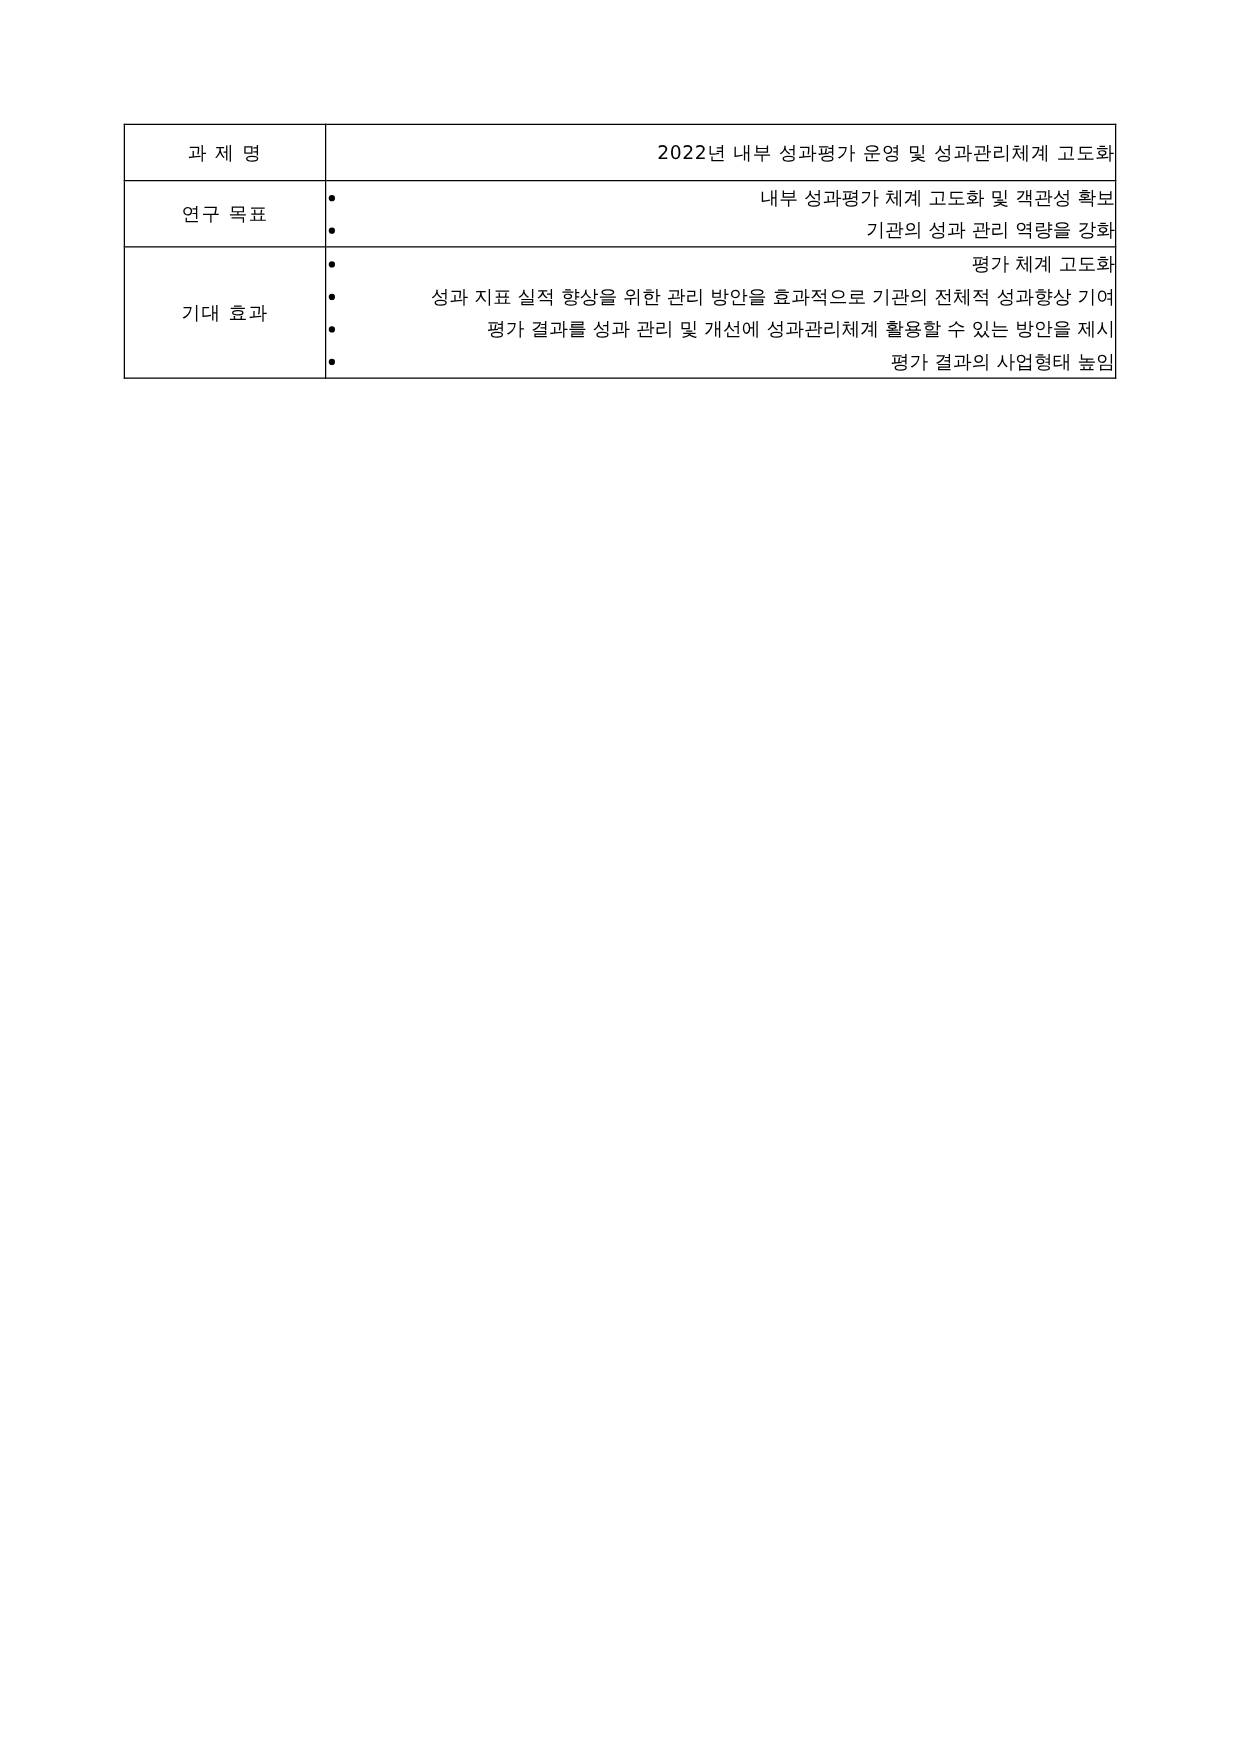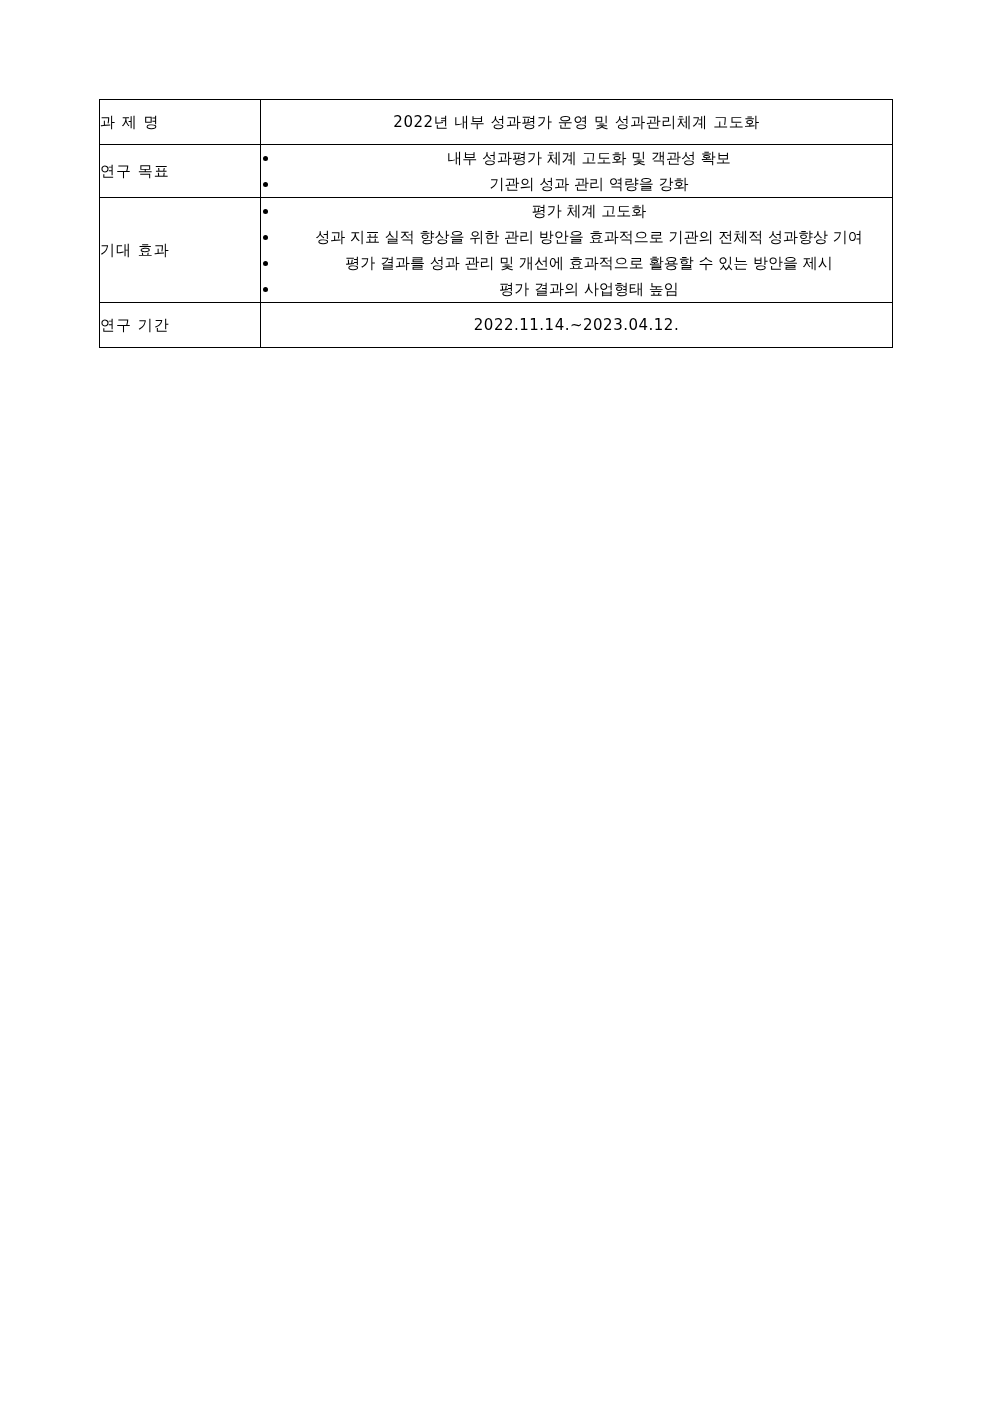--- a/index.html
+++ b/index.html
@@ -3,23 +3,23 @@
 <meta charset="utf-8">
 <style>
   html, body { margin: 0; padding: 0; background: #ffffff; }
   body { width: 992px; height: 1403px; position: relative; font-family: "DejaVu Sans", sans-serif; color: #000; }
   table.summary {
     position: absolute; left: 99px; top: 99px; width: 794px;
     border-collapse: collapse; table-layout: fixed;
     font-size: 15px;
   }
   table.summary td { border: 1px solid #000; padding: 0; vertical-align: middle; }
-  td.label { width: 160px; letter-spacing: 1px; }
-  td.value { text-align: center; }
-  td.list { text-align: center; padding-left: 8px; }
+  td.label { width: 160px; text-align: center; letter-spacing: 1px; }
+  td.value { text-align: right; }
+  td.list { text-align: right; padding-left: 8px; }
   tr.r1 td { height: 44px; }
   tr.r2 td { height: 57px; }
   tr.r3 td { height: 47px; }
   tr.r4 td { height: 101px; }
   tr.r5 td { height: 44px; }
   ul.bullets { list-style: none; margin: 0; padding: 0; }
   ul.bullets li { position: relative; padding-left: 25px; line-height: 26px; white-space: nowrap; }
   ul.bullets li::before {
     content: ""; position: absolute; left: 2px; top: 11px;
     width: 5px; height: 5px; border-radius: 50%; background: #000;
@@ -44,23 +44,19 @@
         <li>기관의 성과 관리 역량을 강화</li>
       </ul>
     </td>
   </tr>
   <tr class="r4">
     <td class="label">기대 효과</td>
     <td class="list">
       <ul class="bullets">
         <li>평가 체계 고도화</li>
         <li>성과 지표 실적 향상을 위한 관리 방안을 효과적으로 기관의 전체적 성과향상 기여</li>
-        <li>평가 결과를 성과 관리 및 개선에 효과적으로 활용할 수 있는 방안을 제시</li>
+        <li>평가 결과를 성과 관리 및 개선에 성과관리체계 활용할 수 있는 방안을 제시</li>
         <li>평가 결과의 사업형태 높임</li>
       </ul>
     </td>
-  </tr>
-  <tr class="r5">
-    <td class="label">연구 기간</td>
-    <td class="value spaced">2022.11.14.~2023.04.12.</td>
   </tr>
 </tbody>
   </table>
 
 </body></html>

